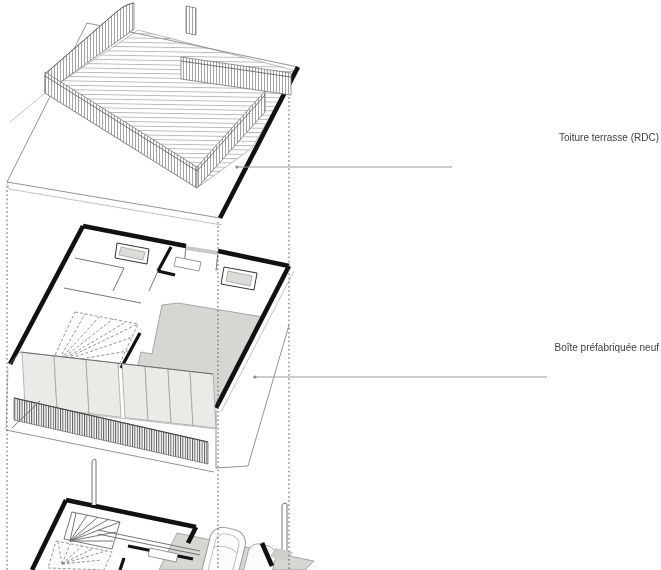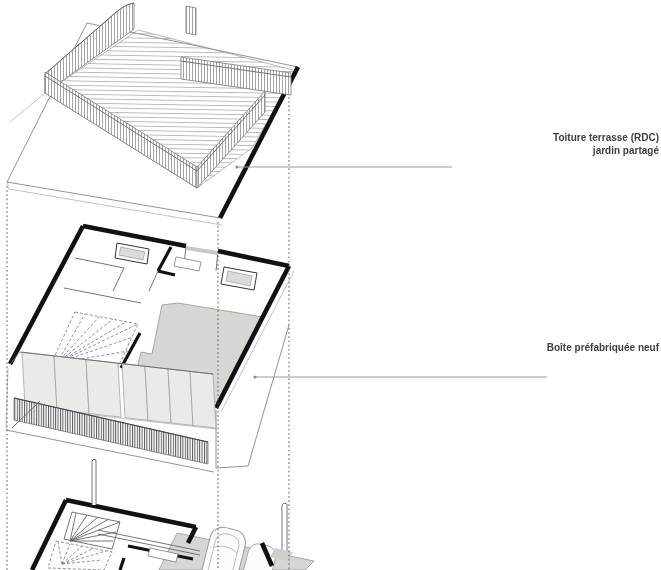--- a/index.html
+++ b/index.html
@@ -21,21 +21,21 @@
   .landing{fill:var(--landing_gray);stroke:none;}
   .glass{fill:var(--glass);stroke:#9a9a9a;stroke-width:0.7;}
   .dashed{stroke:#777777;stroke-width:0.8;fill:none;stroke-dasharray:3 2;}
   .dotted{stroke:#555555;stroke-width:1;fill:none;stroke-dasharray:1.6 2.6;}
   .leader{stroke:var(--leader);stroke-width:1;fill:none;}
   .whiteface{fill:#ffffff;stroke:none;}
   .winframe{fill:#ffffff;stroke:#333333;stroke-width:1;}
   .winpane{fill:#dcdbd8;stroke:#777777;stroke-width:0.5;}
   .annotation{position:absolute;right:2px;width:320px;text-align:right;color:var(--text);
               font-size:10px;line-height:13.4px;}
-  .annotation span{display:block;white-space:nowrap;font-weight:bold;}
+  .annotation span{display:block;white-space:nowrap;}
   #label-roof{top:131px;}
   #label-upper{top:341px;}
 </style>
 </head>
 <body>
 
 <div id="stage">
 
 <svg width="661" height="570" viewBox="0 0 661 570">
   <defs>
@@ -200,19 +200,18 @@
     <line class="leader" x1="237" y1="167" x2="452" y2="167"></line>
   </g>
   <g>
     <circle cx="255" cy="377" r="1.6" fill="#888888"></circle>
     <line class="leader" x1="255" y1="377" x2="547" y2="377"></line>
   </g>
 </svg>
 
 <div class="annotation" id="label-roof">
   <span>Toiture terrasse (RDC)</span>
-  <span>jardin partagé</span>
 </div>
 <div class="annotation" id="label-upper">
   <span>Boîte préfabriquée neuf</span>
 </div>
 
 </div>
 
 </body></html>

